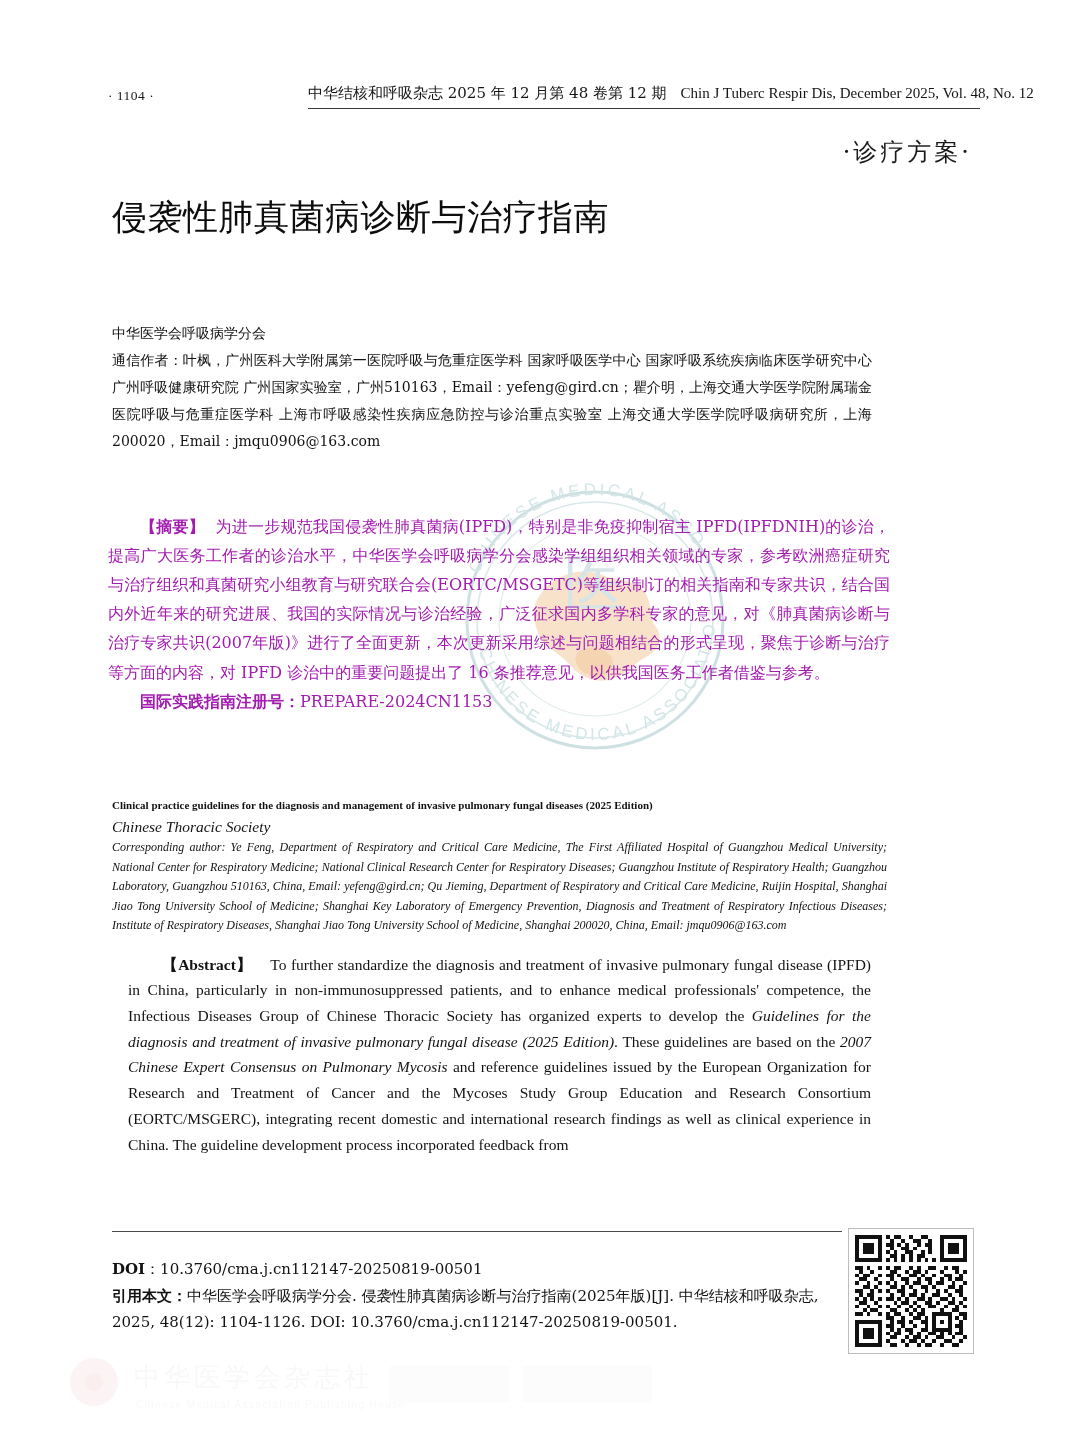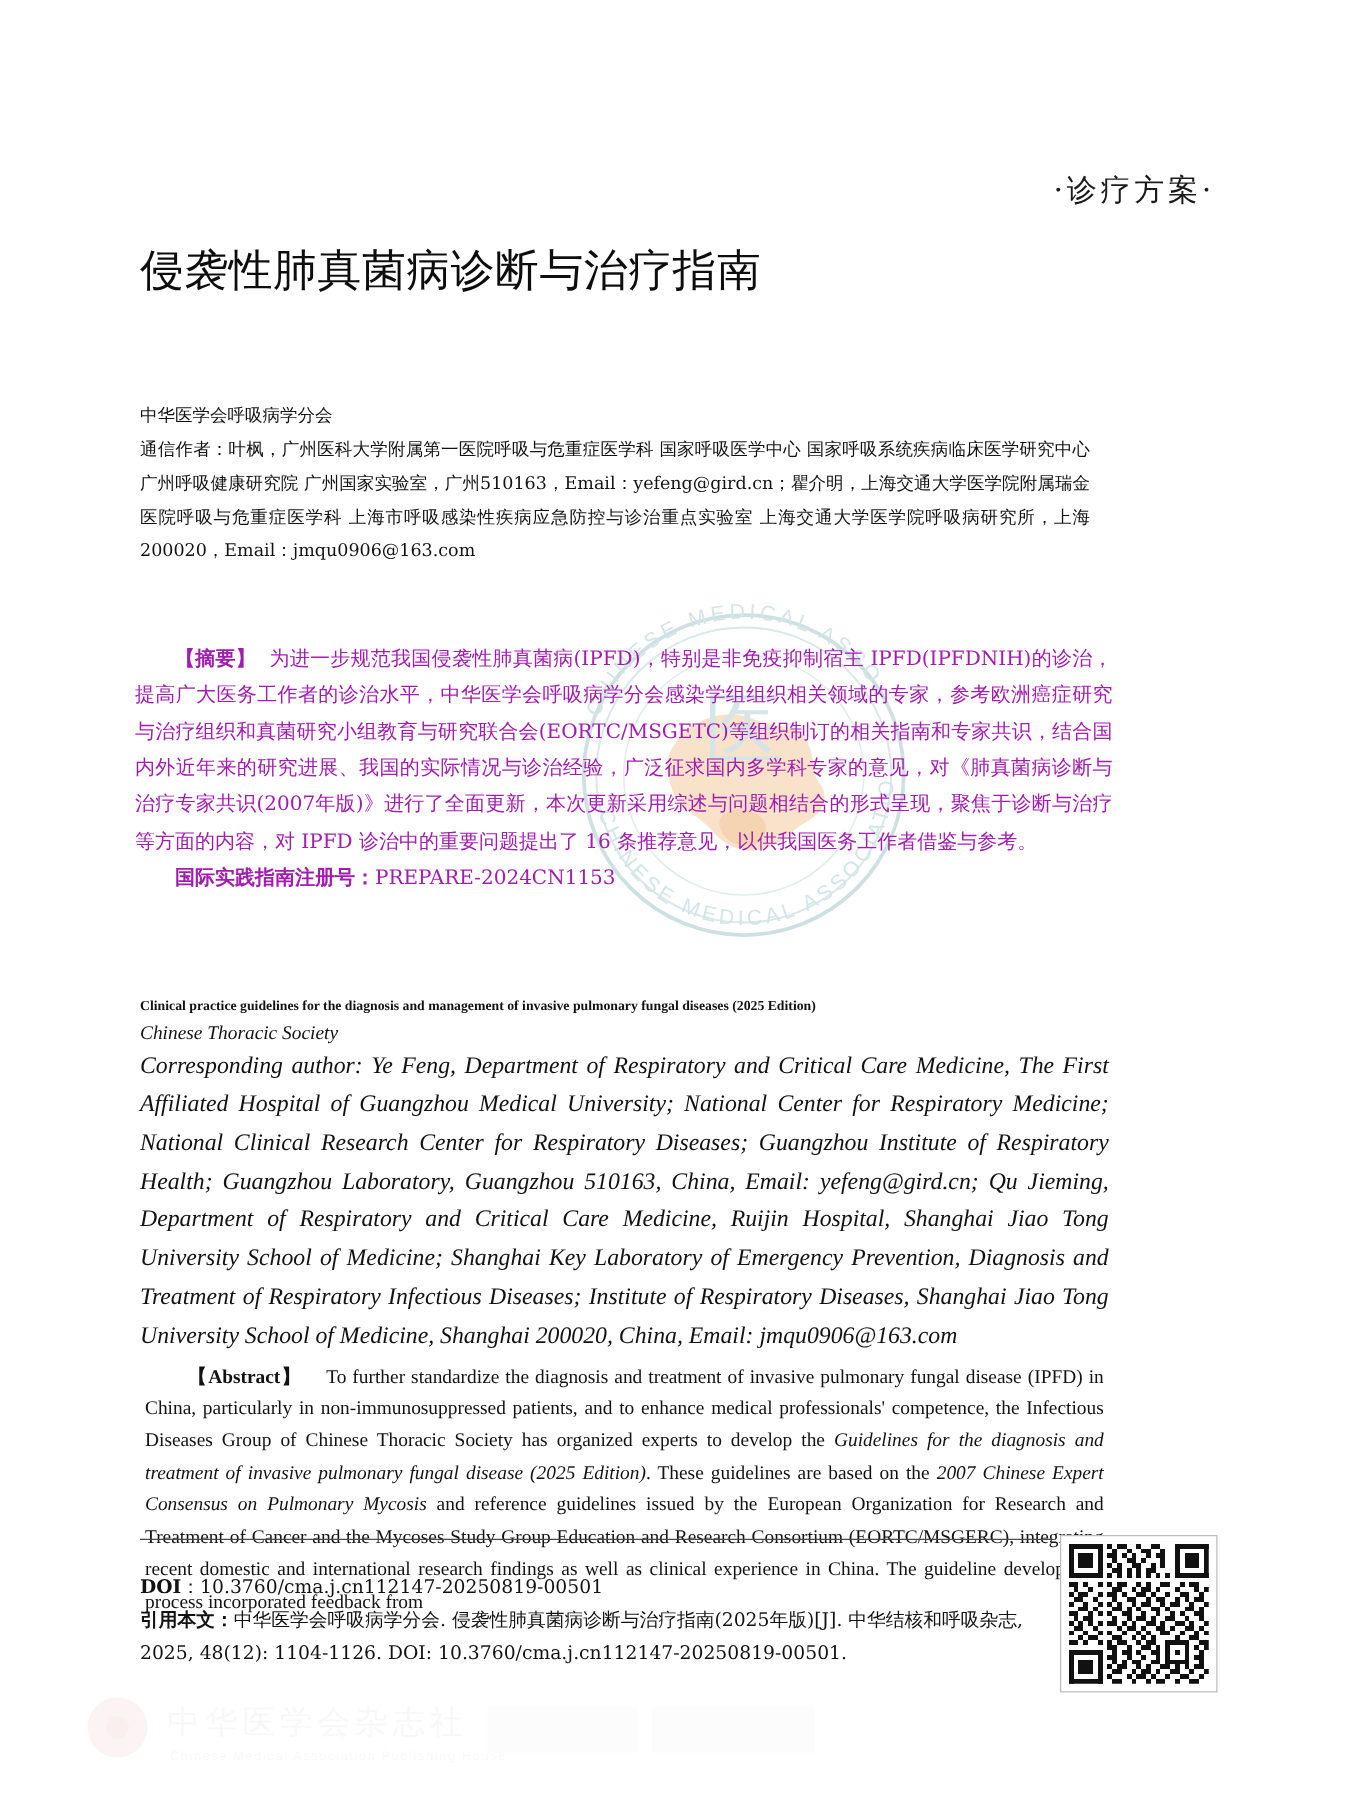--- a/index.html
+++ b/index.html
@@ -139,31 +139,31 @@
     font-family: "Liberation Serif", serif;
   }
   .en-society {
     font-size: 15.5px;
     font-style: italic;
     line-height: 1.5;
     margin: 0;
     font-family: "Liberation Serif", serif;
   }
   .en-corr {
-    font-size: 19px;
+    font-size: 12px;
     font-style: italic;
     line-height: 1.62;
     margin: 0;
     text-align: justify;
     font-family: "Liberation Serif", serif;
   }
   .en-abstract {
     font-size: 15.5px;
     line-height: 1.66;
-    margin: 4px;
+    margin: 16px;
     text-align: justify;
     text-indent: 2.2em;
     font-family: "Liberation Serif", serif;
   }
   .en-abstract i { font-style: italic; }
   .abs-lbl { font-weight: bold; }
 
   
   .foot-rule {
     position: absolute;
@@ -232,20 +232,26 @@
     <g opacity="0.55">
       <circle cx="34" cy="30" r="24" fill="#eec3c8"></circle>
       <circle cx="34" cy="30" r="9" fill="#e5a6ae"></circle>
       <text x="74" y="34" font-family="DejaVu Serif, serif" font-size="26" fill="#d9d9d9" letter-spacing="4">中华医学会杂志社</text>
       <text x="76" y="56" font-family="Liberation Sans, sans-serif" font-size="10" fill="#dcdcdc" letter-spacing="1.4">Chinese Medical Association Publishing House</text>
       <rect x="330" y="14" width="120" height="36" fill="#e0e0e0" opacity="0.5"></rect>
       <rect x="462" y="14" width="130" height="36" fill="#e0e0e0" opacity="0.5"></rect>
     </g>
   </svg>
 
+  <div class="header">
+    <div class="folio">·  1104  ·</div>
+    <div class="running-head">
+      <span class="cn">中华结核和呼吸杂志 2025 年 12 月第 48 卷第 12 期</span><span class="sep"></span><span>Chin J Tuberc Respir Dis, December 2025, Vol. 48, No. 12</span>
+    </div>
+  </div>
 
   <div class="kicker">·诊疗方案·</div>
 
   <h1 class="title-cn" style="margin:0;font-weight:normal;">
     <span>侵袭性肺真菌病诊断与治疗指南</span><br>
   </h1>
 
   <div class="authors-cn">
     <div>中华医学会呼吸病学分会</div>
     <div>通信作者：叶枫，广州医科大学附属第一医院呼吸与危重症医学科 国家呼吸医学中心 国家呼吸系统疾病临床医学研究中心 广州呼吸健康研究院 广州国家实验室，广州510163，Email：yefeng@gird.cn；瞿介明，上海交通大学医学院附属瑞金医院呼吸与危重症医学科 上海市呼吸感染性疾病应急防控与诊治重点实验室 上海交通大学医学院呼吸病研究所，上海200020，Email：jmqu0906@163.com</div>

